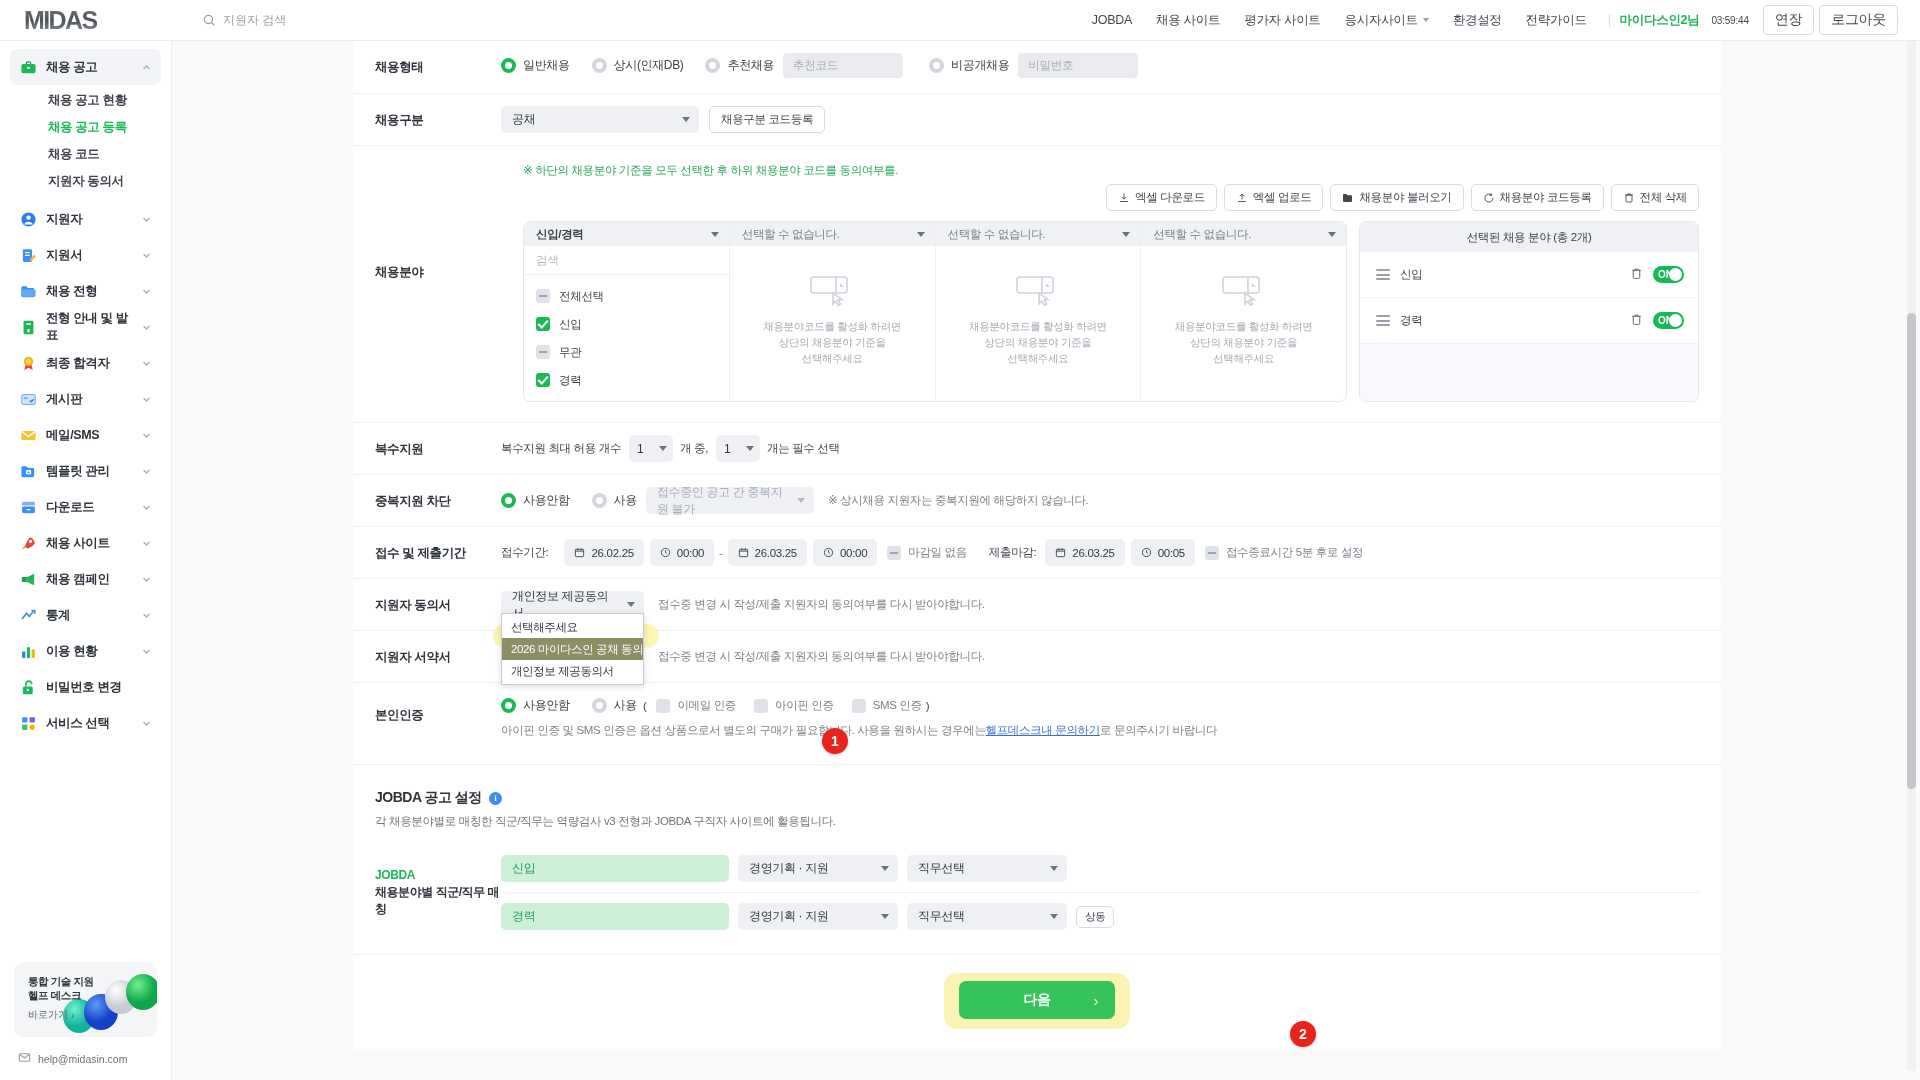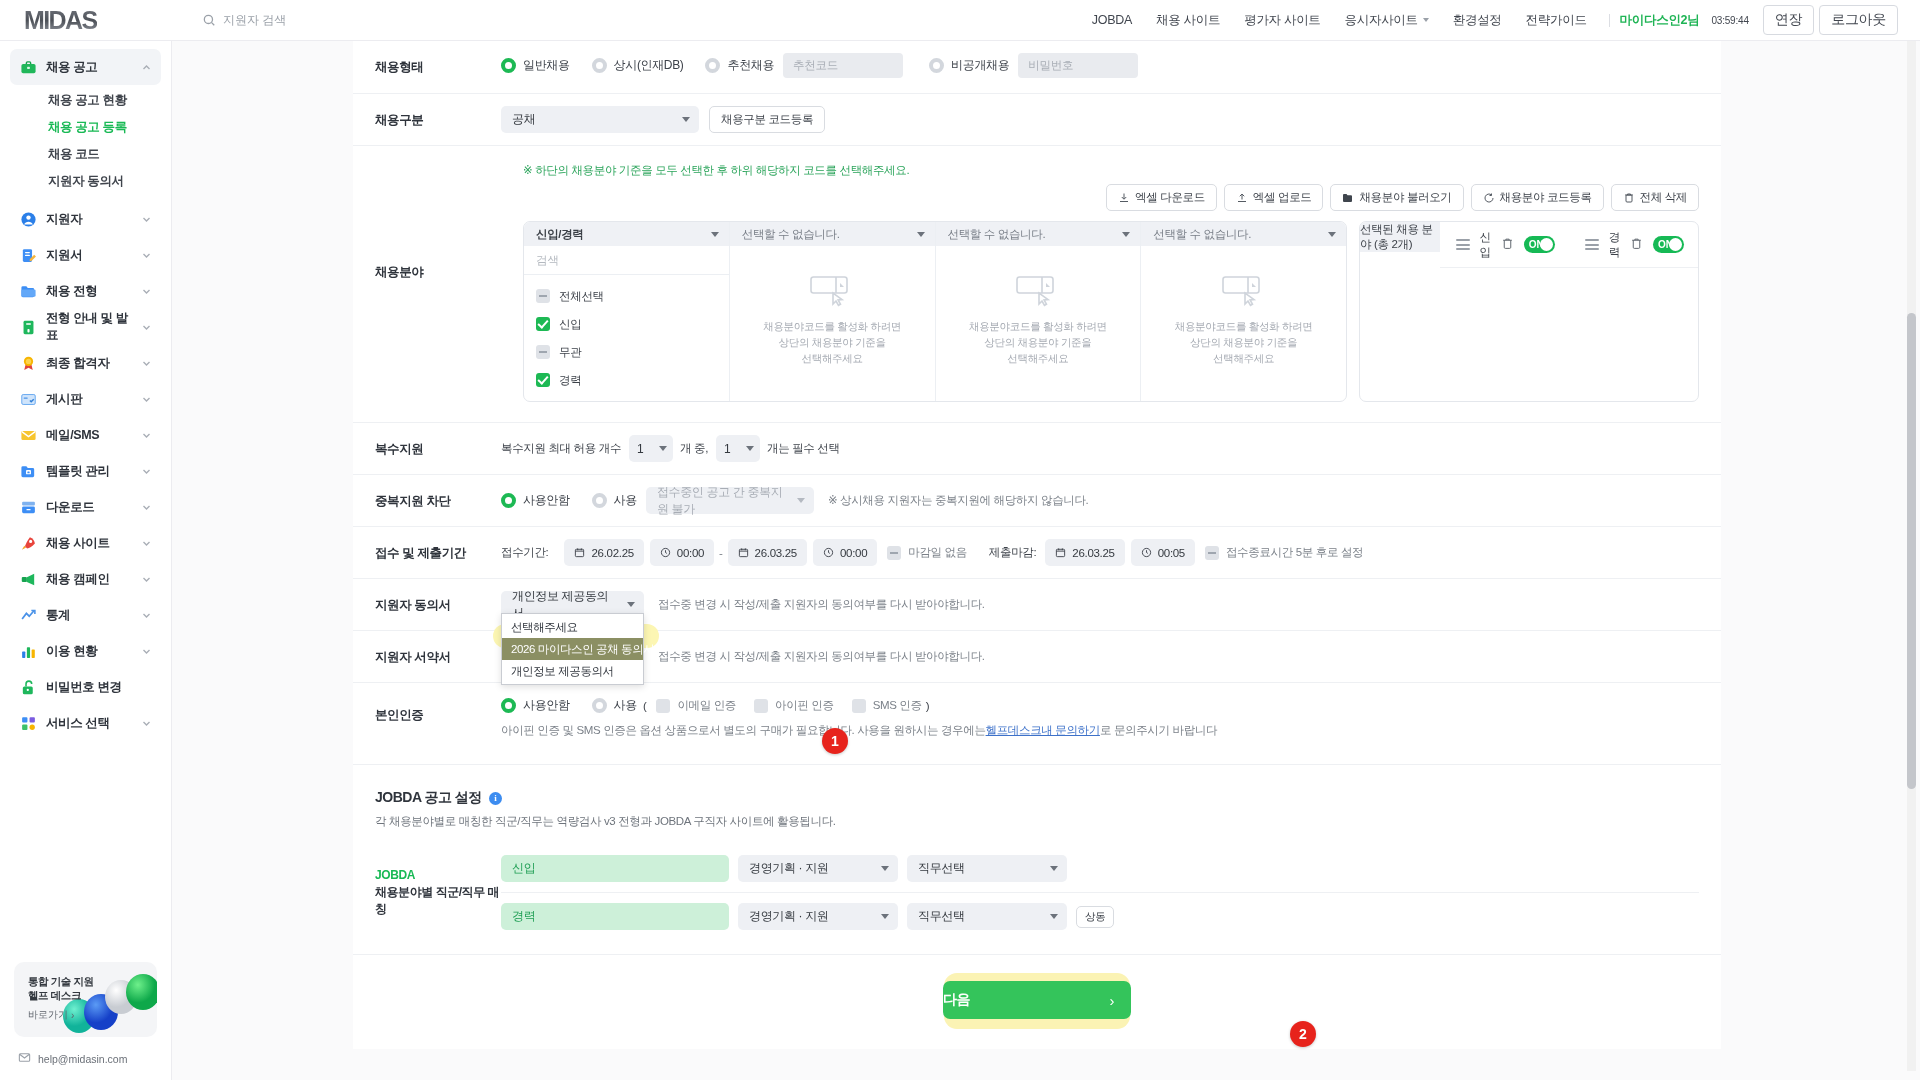--- a/index.html
+++ b/index.html
@@ -156,21 +156,21 @@
     padding: 0 10px 0 12px; font-size: 11.5px; color: #3a3f46; letter-spacing: -0.35px; font-weight: bold;
   }
   .pcol-head.dis { color: #777d86; font-weight: normal; }
   .pcol-head .cv { width:0;height:0;border-left:4px solid transparent;border-right:4px solid transparent;border-top:5px solid #6c727b; }
   .pcol-search { height: 29px; border-bottom: 1px solid #eceff3; display: flex; align-items: center; padding: 0 12px; font-size: 11.5px; color: #b3b8bf; }
   .pcol-body { flex: 1; padding: 7px 0; }
   .p-opt { height: 28px; display: flex; align-items: center; gap: 9px; padding: 0 12px; font-size: 11.5px; color: #3d424a; letter-spacing: -0.3px; }
   .pcol-empty { flex:1; display:flex; flex-direction:column; align-items:center; justify-content:center; gap: 9px; padding-bottom: 6px; }
   .pcol-empty .etxt { font-size: 10.5px; color: #a5aab2; text-align: center; line-height: 1.55; letter-spacing: -0.3px; }
 
-  .selected-panel { width: 340px; flex: 0 0 340px; border: 1px solid #e4e7ec; border-radius: 7px; overflow: hidden; background: #fff; display: flex; flex-direction: row;}
+  .selected-panel { width: 340px; flex: 0 0 340px; border: 1px solid #e4e7ec; border-radius: 7px; overflow: hidden; background: #fff; display: flex; flex-direction: column;}
   .sp-head { height: 30px; background: #eff1f5; display: flex; align-items: center; justify-content: center; font-size: 11.5px; color: #3a3f46; letter-spacing: -0.35px; }
   .sp-row { height: 46px; border-bottom: 1px solid #eef0f3; display: flex; align-items: center; padding: 0 14px 0 16px; gap: 10px; }
   .grip { width: 14px; height: 11px; display:flex; flex-direction:column; justify-content:space-between; }
   .grip i { display:block; height:2px; background:#9aa0a8; border-radius:1px; }
   .sp-name { font-size: 11.5px; color: #3d424a; flex: 1; letter-spacing: -0.3px; }
   .toggle { width: 31px; height: 17px; border-radius: 9px; background: #16b955; position: relative; display: flex; align-items: center; }
   .toggle .kn { width: 13px; height: 13px; border-radius: 50%; background: #fff; position: absolute; right: 2px; }
   .toggle .tl { font-size: 10px; color: #fff; font-weight: bold; position: absolute; left: 5px; letter-spacing: 0px; }
   .sp-fill { flex: 1; background: #f7f9fc; }
 
@@ -201,22 +201,22 @@
   .jobda-row { display: flex; align-items: center; padding: 10px 0; gap: 9px; border-top: 1px solid #eef0f3;}
   .jobda-row.first { border-top: none; }
   .in-green { width: 228px; height: 27px; background: #cdf0d9; border-radius: 5px; display: flex; align-items: center; padding: 0 11px; font-size: 12px; color: #1f9e54; letter-spacing: -0.35px;}
   .lbl-jobda { width: 148px; flex: 0 0 148px; padding-left: 22px; }
   .lbl-jobda .j1 { font-size: 12px; font-weight: bold; color: #19b955; letter-spacing: -0.4px; }
   .lbl-jobda .j2 { font-size: 12px; font-weight: bold; color: #2f343c; letter-spacing: -0.45px; margin-top: 2px;}
 
   .next-wrap { display: flex; justify-content: center; padding: 26px 0 30px 0; border-top: 1px solid #eef0f3; margin-top: 14px; position: relative;}
   .next-hl { position: absolute; width: 186px; height: 56px; background: #fbf3b4; border-radius: 13px; top: 18px; left: 50%; transform: translateX(-50%); }
   .btn-next {
-    position: relative; width: 188px; height: 38px; background: #34c45b; border-radius: 7px;
-    display: flex; align-items: center; justify-content: flex-start; color: #fff; font-size: 14px; font-weight: bold;
+    position: relative; width: 156px; height: 38px; background: #34c45b; border-radius: 7px;
+    display: flex; align-items: center; justify-content: center; color: #fff; font-size: 14px; font-weight: bold;
     letter-spacing: -0.4px; z-index: 2;
   }
   .btn-next .arr { position: absolute; right: 17px; font-size: 15px; font-weight: normal; }
 
   
   .vscroll { position: absolute; right: 4px; top: 0; width: 9px; height: 100%; z-index: 55; }
   .vscroll .track { position: absolute; right: 0; top: 0; width: 9px; height: 100%; background: #f1f1f1; }
   .vscroll .thumb { position: absolute; right: 0; width: 9px; background: #c4c6cb; border-radius: 5px; }
   .bottom-bar { position: absolute; left: 172px; right: 0; bottom: 0; height: 9px; background: #fafafb; z-index: 56; }
   .sidebar-scroll { position: absolute; right: 1px; top: 0; width: 5px; height: 100%; background: transparent; }
@@ -600,21 +600,21 @@
                 <span class="cv"></span>
               </span>
               <span class="btn-out">채용구분 코드등록</span>
             </div>
           </div>
 
           <div class="row" style="align-items:stretch; position:relative">
             <div class="row-label" style="padding-top:118px">채용분야</div>
             <div style="flex:1; padding: 0 0 20px 0; margin-left:-148px; width:100%;">
               <div style="padding: 14px 22px 0 170px;">
-                <span class="note-green">※ 하단의 채용분야 기준을 모두 선택한 후 하위 해당하지 코드를 선택해주세요.</span>
+                <span class="note-green">※ 하단의 채용분야 기준을 모두 선택한 후 하위 채용분야 코드를 동의여부를.</span>
               </div>
               <div class="field-toolbar">
                 <span></span>
                 <span class="tb-btns">
                   <span class="btn-out">
                     <svg width="12" height="12" viewBox="0 0 24 24" fill="none" stroke="#555b63" stroke-width="2">
                         <path d="M12 3v11"></path>
                         <path d="M7.5 10l4.5 4.5L16.5 10"></path>
                         <path d="M4 19h16"></path>
                       </svg>

